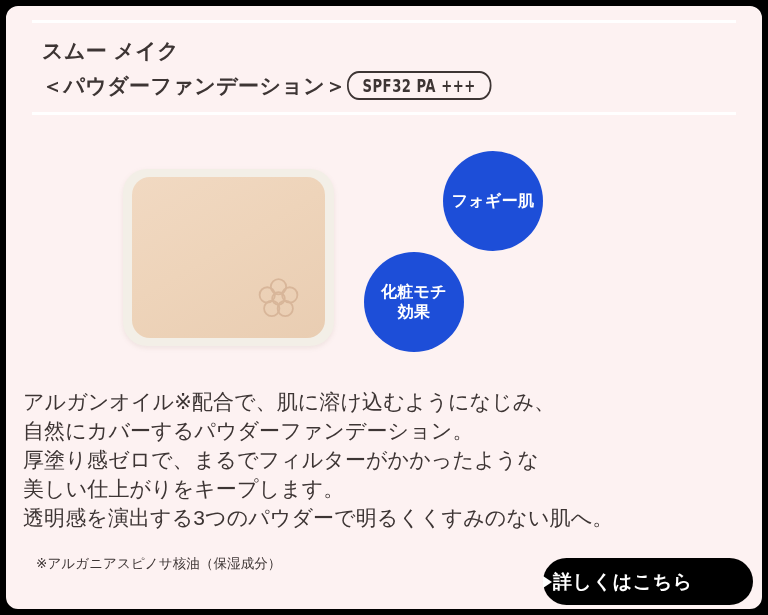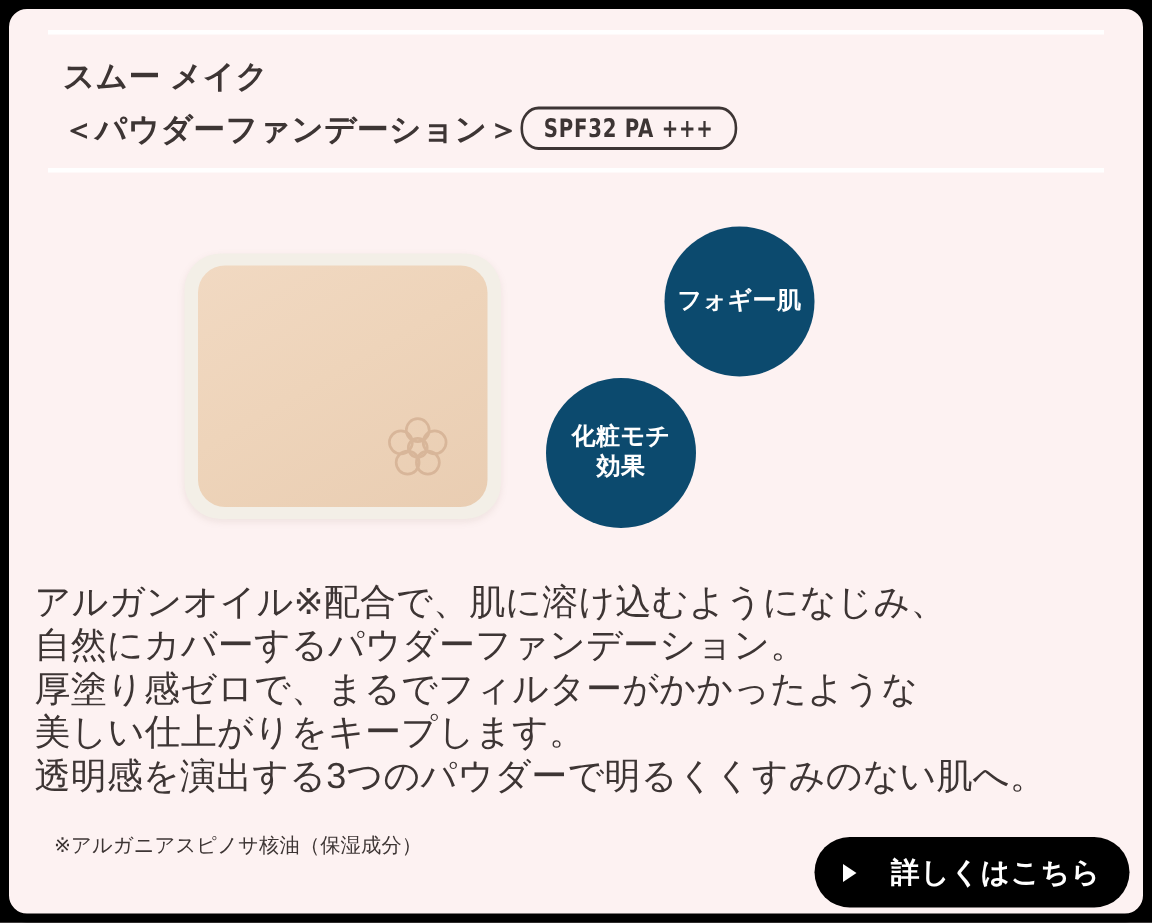--- a/index.html
+++ b/index.html
@@ -115,42 +115,42 @@
     bottom: 17px;
     width: 45px;
     height: 45px;
     opacity: 0.55;
   }
 
   
   .benefit-circle {
     position: absolute;
     border-radius: 50%;
-    background: #0c4a6e;
+    background: #1d4ed8;
     display: flex;
     align-items: center;
     justify-content: center;
     text-align: center;
     color: #ffffff;
     font-size: 16px;
     font-weight: bold;
     line-height: 1.28;
     letter-spacing: 0.3px;
   }
   #benefit-0 { left: 437px; top: 145px; width: 100px; height: 100px; }
   #benefit-1 { left: 358px; top: 246px; width: 100px; height: 100px; }
   #benefit-2 { left: 497px; top: 246px; width: 100px; height: 100px; }
 
   
   #description {
     position: absolute;
     left: 17px;
     top: 381px;
     color: #3d3534;
-    font-size: 24px;
+    font-size: 21px;
     line-height: 29px;
     letter-spacing: 0.1px;
     white-space: nowrap;
   }
   #description .desc-line { display: block; }
 
   #footnote {
     position: absolute;
     left: 30px;
     top: 549px;
@@ -164,22 +164,21 @@
   #cta-button {
     position: absolute;
     left: 537px;
     top: 552px;
     width: 210px;
     height: 47px;
     background: #000000;
     border-radius: 24px;
     display: flex;
     align-items: center;
-    justify-content: center;
-    gap: 23px;
+    gap: 1px;
     cursor: pointer;
   }
   #cta-arrow-icon {
     width: 0;
     height: 0;
     border-left: 9px solid #ffffff;
     border-top: 6px solid transparent;
     border-bottom: 6px solid transparent;
   }
   #cta-label {

